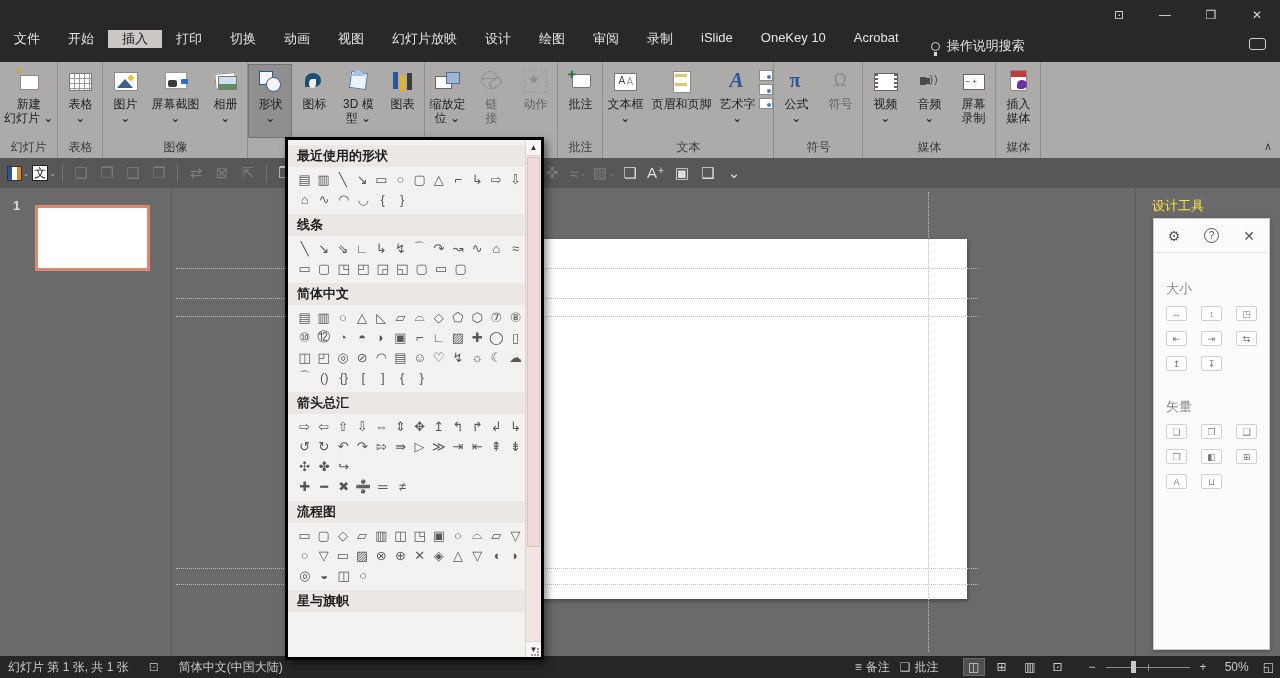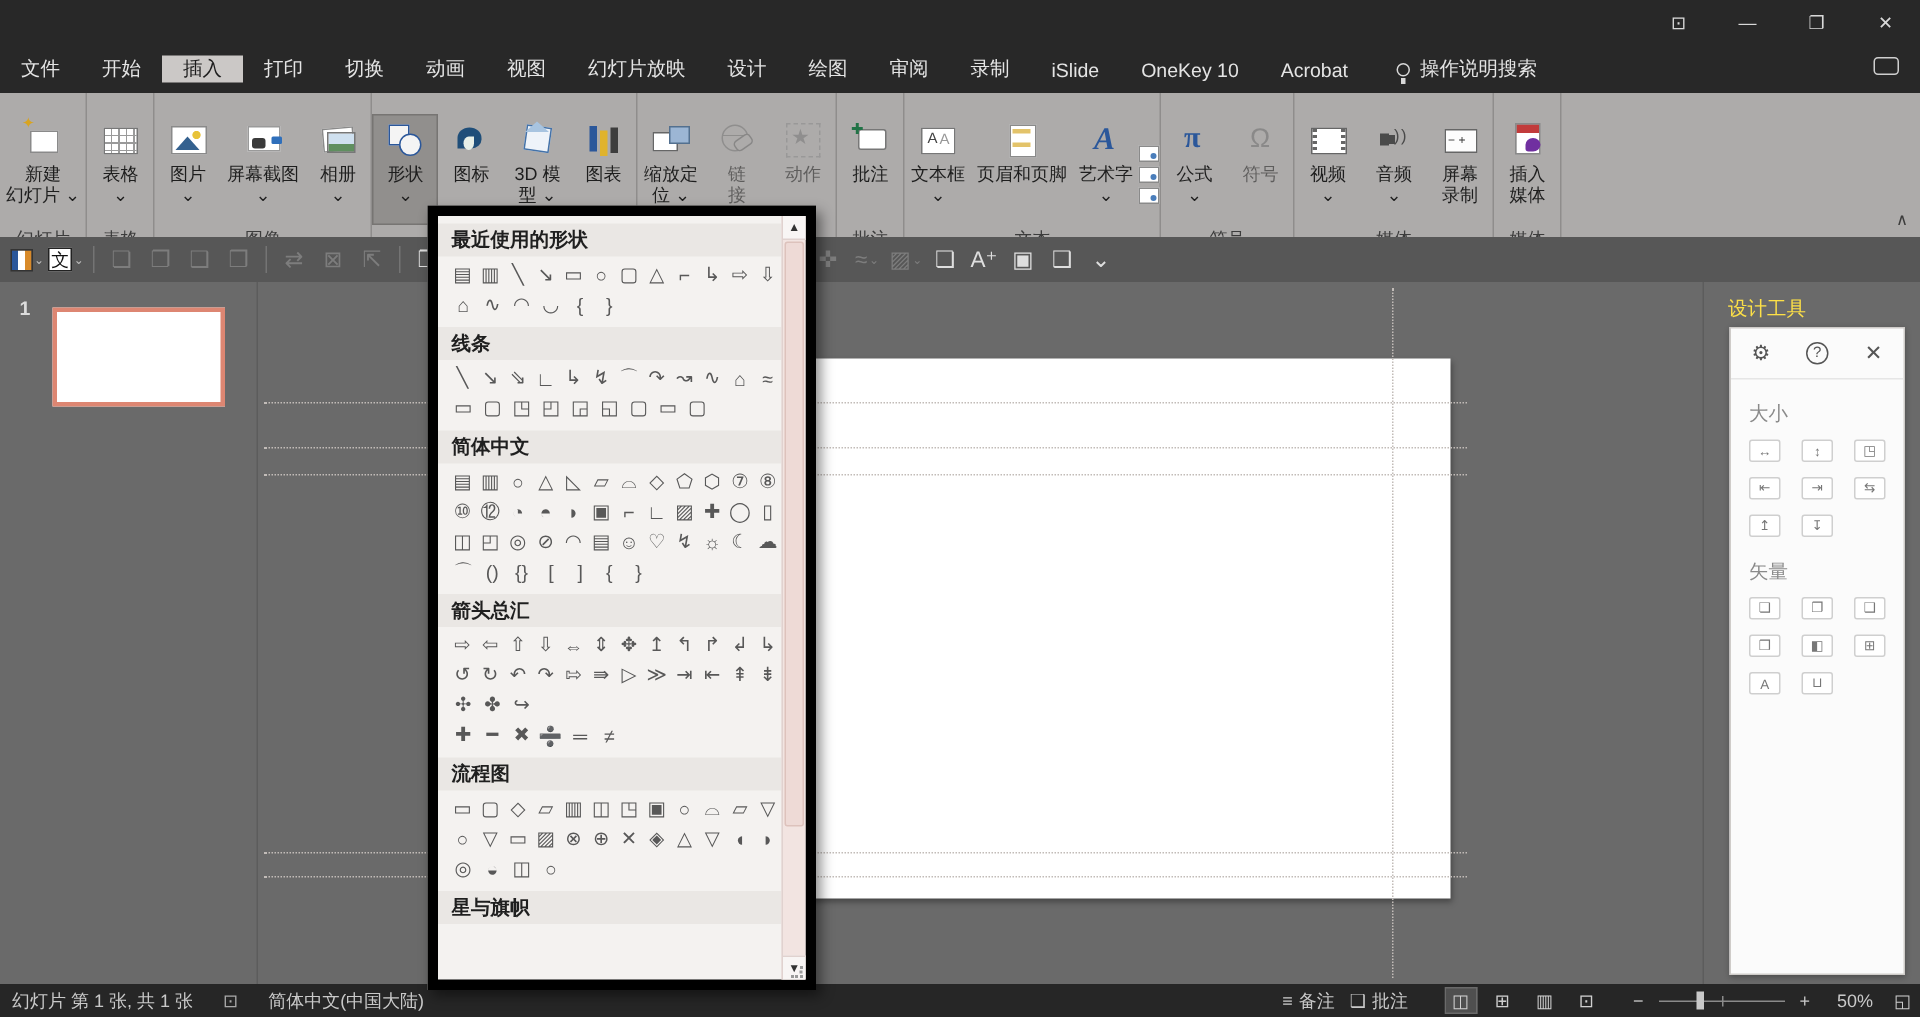--- a/index.html
+++ b/index.html
@@ -4,31 +4,31 @@
 <style>
   *{margin:0;padding:0;box-sizing:border-box;font-family:"Liberation Sans","DejaVu Sans",sans-serif}
   html,body{width:1280px;height:678px;overflow:hidden;background:#6a6a6a}
   
   #titlebar{position:absolute;left:0;top:0;width:1280px;height:30px;background:#282828;color:#e6e6e6}
   #title{position:absolute;left:0;right:0;top:7px;text-align:center;font-size:13px;color:#ececec}
   #wincontrols{position:absolute;right:0;top:0;height:30px;display:flex}
   .winbtn{width:46px;height:30px;display:flex;align-items:center;justify-content:center;color:#d8d8d8;font-size:12px}
   
   #menubar{position:absolute;left:0;top:30px;width:1280px;height:32px;background:#282828;display:flex;align-items:stretch}
-  #tabs{display:flex;list-style:none;align-items:center}
+  #tabs{display:flex;list-style:none;align-items:flex-start}
   #tabs li{display:flex;align-items:center;padding:0 14px;font-size:13px;color:#e4e4e4;white-space:nowrap}
   #tabs li.active{background:#cbc8c6;color:#1c1c1c}
   #tellme{display:flex;align-items:center;margin-left:18px;color:#e4e4e4;font-size:13px;gap:7px}
   #bulb{width:9px;height:9px;border:1.5px solid #d8d8d8;border-radius:50%;position:relative}
   #bulb::after{content:"";position:absolute;left:2px;top:9px;width:3px;height:4px;background:#d8d8d8}
   #menu-comment{position:absolute;right:14px;top:38px;width:17px;height:12px;border:1.5px solid #cfcfcf;border-radius:3px}
   
   #ribbon{position:absolute;left:0;top:62px;width:1280px;height:96px;background:#adabaa;display:flex}
   .rgroup{display:flex;flex-direction:column;border-right:1px solid #8f8d8c;flex:none}
-  .ritems{display:flex;flex:1;align-items:center;padding-top:14px}
+  .ritems{display:flex;flex:1;align-items:flex-start;padding-top:2px}
   .rbtn{height:74px;display:flex;flex-direction:column;align-items:center;padding:0 4px;min-width:44px}
   .rbtn.active{background:#918f8d;box-shadow:inset 0 0 0 1px #777573}
   .rbtn.dim{opacity:.55}
   .rlabel{font-size:12px;line-height:14px;color:#1e1e1e;text-align:center;white-space:nowrap}
   .rgname{height:20px;font-size:12px;color:#3c3c3c;text-align:center;line-height:18px}
   .rstack{display:flex;flex-direction:column;gap:3px;padding-top:6px}
   .rs{width:14px;height:11px;background:#fff;border:1px solid #8a8a8a;position:relative}
   .rs::after{content:"";position:absolute;right:1px;bottom:1px;width:4px;height:4px;border-radius:50%;background:#4a7ebb}
   #ribbon-collapse{position:absolute;right:8px;top:140px;color:#3c3c3c;font-size:11px}
   
@@ -92,36 +92,36 @@
   #slide{position:absolute;left:155px;top:51px;width:640px;height:360px;background:#fff;box-shadow:1px 2px 4px rgba(0,0,0,.35)}
   .hguide{position:absolute;left:4px;width:802px;border-top:1px dotted #c2bcb8;z-index:3}
   .vguide{position:absolute;top:4px;height:460px;border-left:1px dotted #c2bcb8;z-index:3}
   
   #rightpanel{position:absolute;left:1135px;top:0;width:145px;height:468px;border-left:1px solid #5c5c5c}
   #dp-title{position:absolute;left:16px;top:9px;color:#fde047;font-size:13px}
   #dp-card{position:absolute;left:17px;top:30px;width:117px;height:432px;background:#fbfbfb;border:1px solid #cfccc9;box-shadow:0 1px 4px rgba(0,0,0,.3)}
   #dp-head{display:flex;justify-content:space-around;align-items:center;height:34px;border-bottom:1px solid #e6e6e6;color:#555}
   .dp-hicon{font-size:14px;width:20px;text-align:center}
   .dp-q{width:15px;height:15px;border:1.5px solid #555;border-radius:50%;font-size:10px;line-height:13px;text-align:center}
-  .dp-label{font-size:13px;color:#8a8a8a;margin:14px 0 8px 12px}
+  .dp-label{font-size:13px;color:#8a8a8a;margin:27px 0 8px 12px}
   .dp-grid{display:flex;flex-wrap:wrap;gap:10px 14px;padding:0 12px}
   .dp-btn{width:21px;height:15px;border:1px solid #cfcfcf;border-radius:2px;font-size:9px;color:#777;display:flex;align-items:center;justify-content:center;background:#fff}
   
   #statusbar{position:absolute;left:0;top:656px;width:1280px;height:22px;background:#262626;color:#c9c9c9;font-size:12px;display:flex;align-items:center}
   #sb-left{display:flex;align-items:center;gap:20px;padding-left:8px;white-space:nowrap}
   #sb-right{position:absolute;right:6px;display:flex;align-items:center;gap:10px;white-space:nowrap}
   .sb-item{display:flex;align-items:center;gap:4px}
   .sb-view{width:22px;height:18px;display:flex;align-items:center;justify-content:center;font-size:12px;color:#cfcfcf}
   .sb-view.active{background:#4f4f4f;box-shadow:inset 0 0 0 1px #6a6a6a}
   #zoomslider{width:84px;height:14px;position:relative}
   #zoomslider .track{position:absolute;left:0;right:0;top:7px;height:1px;background:#8a8a8a}
   #zoomslider .tick{position:absolute;left:50%;top:4px;width:1px;height:7px;background:#8a8a8a}
   #zoomslider .thumb{position:absolute;left:30%;top:1px;width:5px;height:12px;background:#c9c9c9}
   
-  #shapes-popup{position:absolute;left:285px;top:137px;width:259px;height:523px;background:#f4f2f0;border:7px solid #000000;box-shadow:3px 4px 8px rgba(0,0,0,.45);z-index:50}
+  #shapes-popup{position:absolute;left:285px;top:137px;width:259px;height:523px;background:#f4f2f0;border:3px solid #000000;box-shadow:3px 4px 8px rgba(0,0,0,.45);z-index:50}
   #popup-content{position:absolute;left:0;top:0;right:16px;bottom:0;overflow:hidden;padding-left:7px}
   .sec-title{font-size:13px;font-weight:bold;color:#1f1f1f;background:#eae7e4;margin:5px 0 2px -7px;padding:2px 0 2px 9px}
   .shape-row{display:flex}
   .shape-cell{width:19.5px;height:20px;display:flex;align-items:center;justify-content:center;font-size:13px;color:#585858}
   #popup-scroll{position:absolute;right:0;top:0;width:16px;bottom:0;background:#f2e4e1;border-left:1px solid #e0d2cf}
   .scrollbtn{position:absolute;left:0;width:15px;height:16px;background:#f8f5f4;color:#333;font-size:8px;text-align:center;line-height:16px}
   #scroll-up{top:0;border-bottom:1px solid #e0d2cf}
   #scroll-down{bottom:0;border-top:1px solid #e0d2cf}
   #scroll-thumb{position:absolute;left:1px;top:17px;width:13px;height:390px;background:#eedad6;border:1px solid #ddc2bc;border-radius:2px}
   #popup-resize{position:absolute;right:2px;bottom:1px;width:8px;height:8px;border-right:2px dotted #9a9a9a;border-bottom:2px dotted #9a9a9a}

